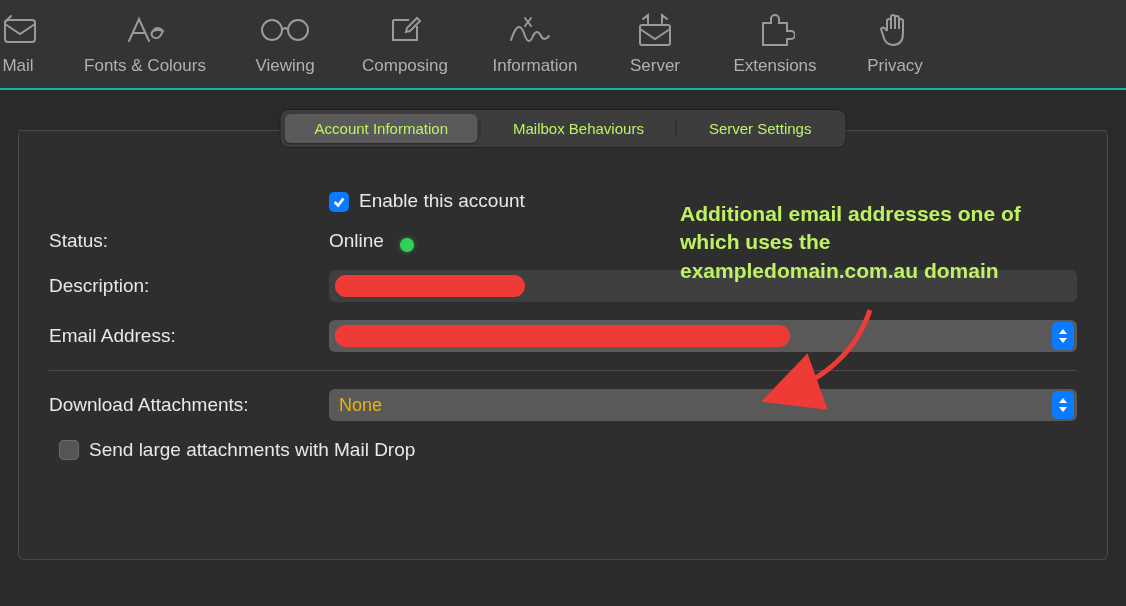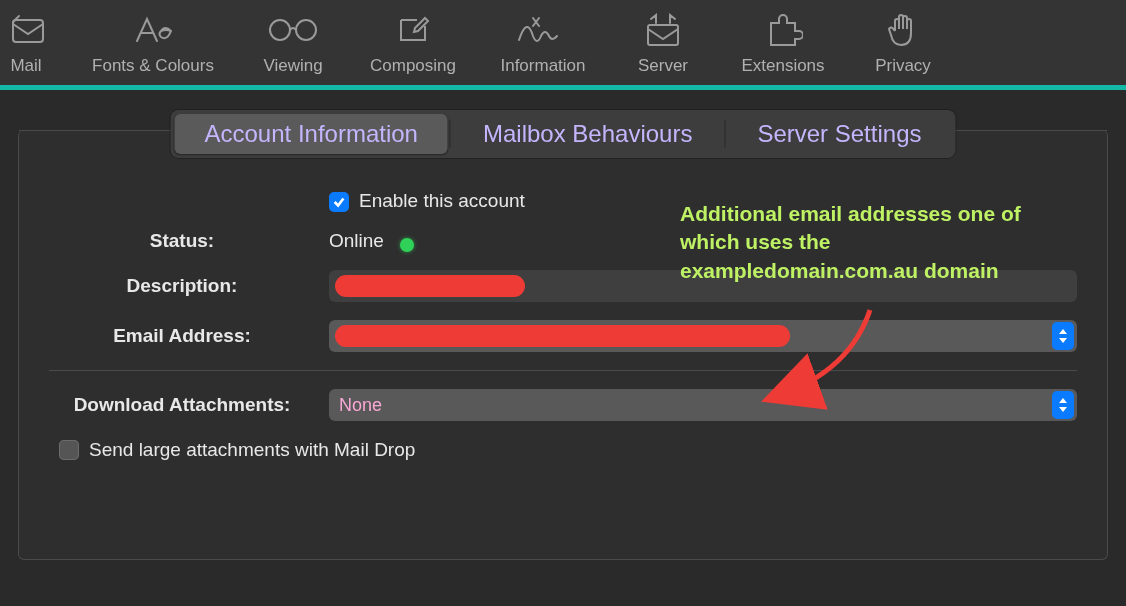--- a/index.html
+++ b/index.html
@@ -11,23 +11,23 @@
     color: #e8e8e8;
     overflow: hidden;
     position: relative;
   }
 
   
   .toolbar {
     display: flex;
     align-items: flex-start;
     gap: 20px;
-    padding: 6px 0 12px 8px;
+    padding: 6px 0 12px 0;
     background: #343434;
-    border-bottom: 5px solid #14b8a6;
+    border-bottom: 2px solid #14b8a6;
     height: 90px;
   }
   .toolbar-item {
     display: flex;
     flex-direction: column;
     align-items: center;
     justify-content: flex-start;
     gap: 6px;
     color: #b0b0b0;
     font-size: 17px;
@@ -68,22 +68,22 @@
     left: 50%;
     transform: translateX(-50%);
     display: flex;
     background: #3d3d3d;
     border-radius: 8px;
     padding: 4px;
     box-shadow: 0 0 0 1px rgba(0,0,0,.25);
   }
   .segmented .seg {
     padding: 6px 30px;
-    font-size: 24px;
-    color: #c4b5fd;
+    font-size: 15px;
+    color: #bef264;
     border-radius: 6px;
     white-space: nowrap;
     position: relative;
   }
   .segmented .seg.active {
     background: #5a5a5a;
     box-shadow: 0 1px 2px rgba(0,0,0,.4);
   }
   .segmented .sep {
     width: 1px;
@@ -99,25 +99,24 @@
     background: #4a4a4a;
   }
 
   .row {
     display: flex;
     align-items: center;
     margin-bottom: 18px;
   }
   .row .label-col {
     width: 280px;
-    text-align: center;
+    text-align: left;
     padding-right: 14px;
     font-size: 19px;
     color: #e8e8e8;
-    font-weight: bold;
   }
   .row .value-col {
     flex: 1;
     display: flex;
     align-items: flex-end;
   }
 
   .checkbox {
     width: 20px; height: 20px;
     border-radius: 5px;
@@ -139,21 +138,21 @@
 
   .text-field, .popup {
     flex: 1;
     background: #3f3f3f;
     border: none;
     border-radius: 6px;
     height: 32px;
     position: relative;
     display: flex; align-items: center;
     padding: 11px 10px;
-    color: #f9a8d4;
+    color: #eab308;
     font-size: 18px;
   }
   .popup { background: #595959; max-width: 755px;}
   .popup.wide { max-width: 790px; }
   .stepper {
     width: 22px; height: 28px;
     background: #0a7aff;
     border-radius: 5px;
     position: absolute;
     right: 3px; top: 50%; transform: translateY(-50%);

